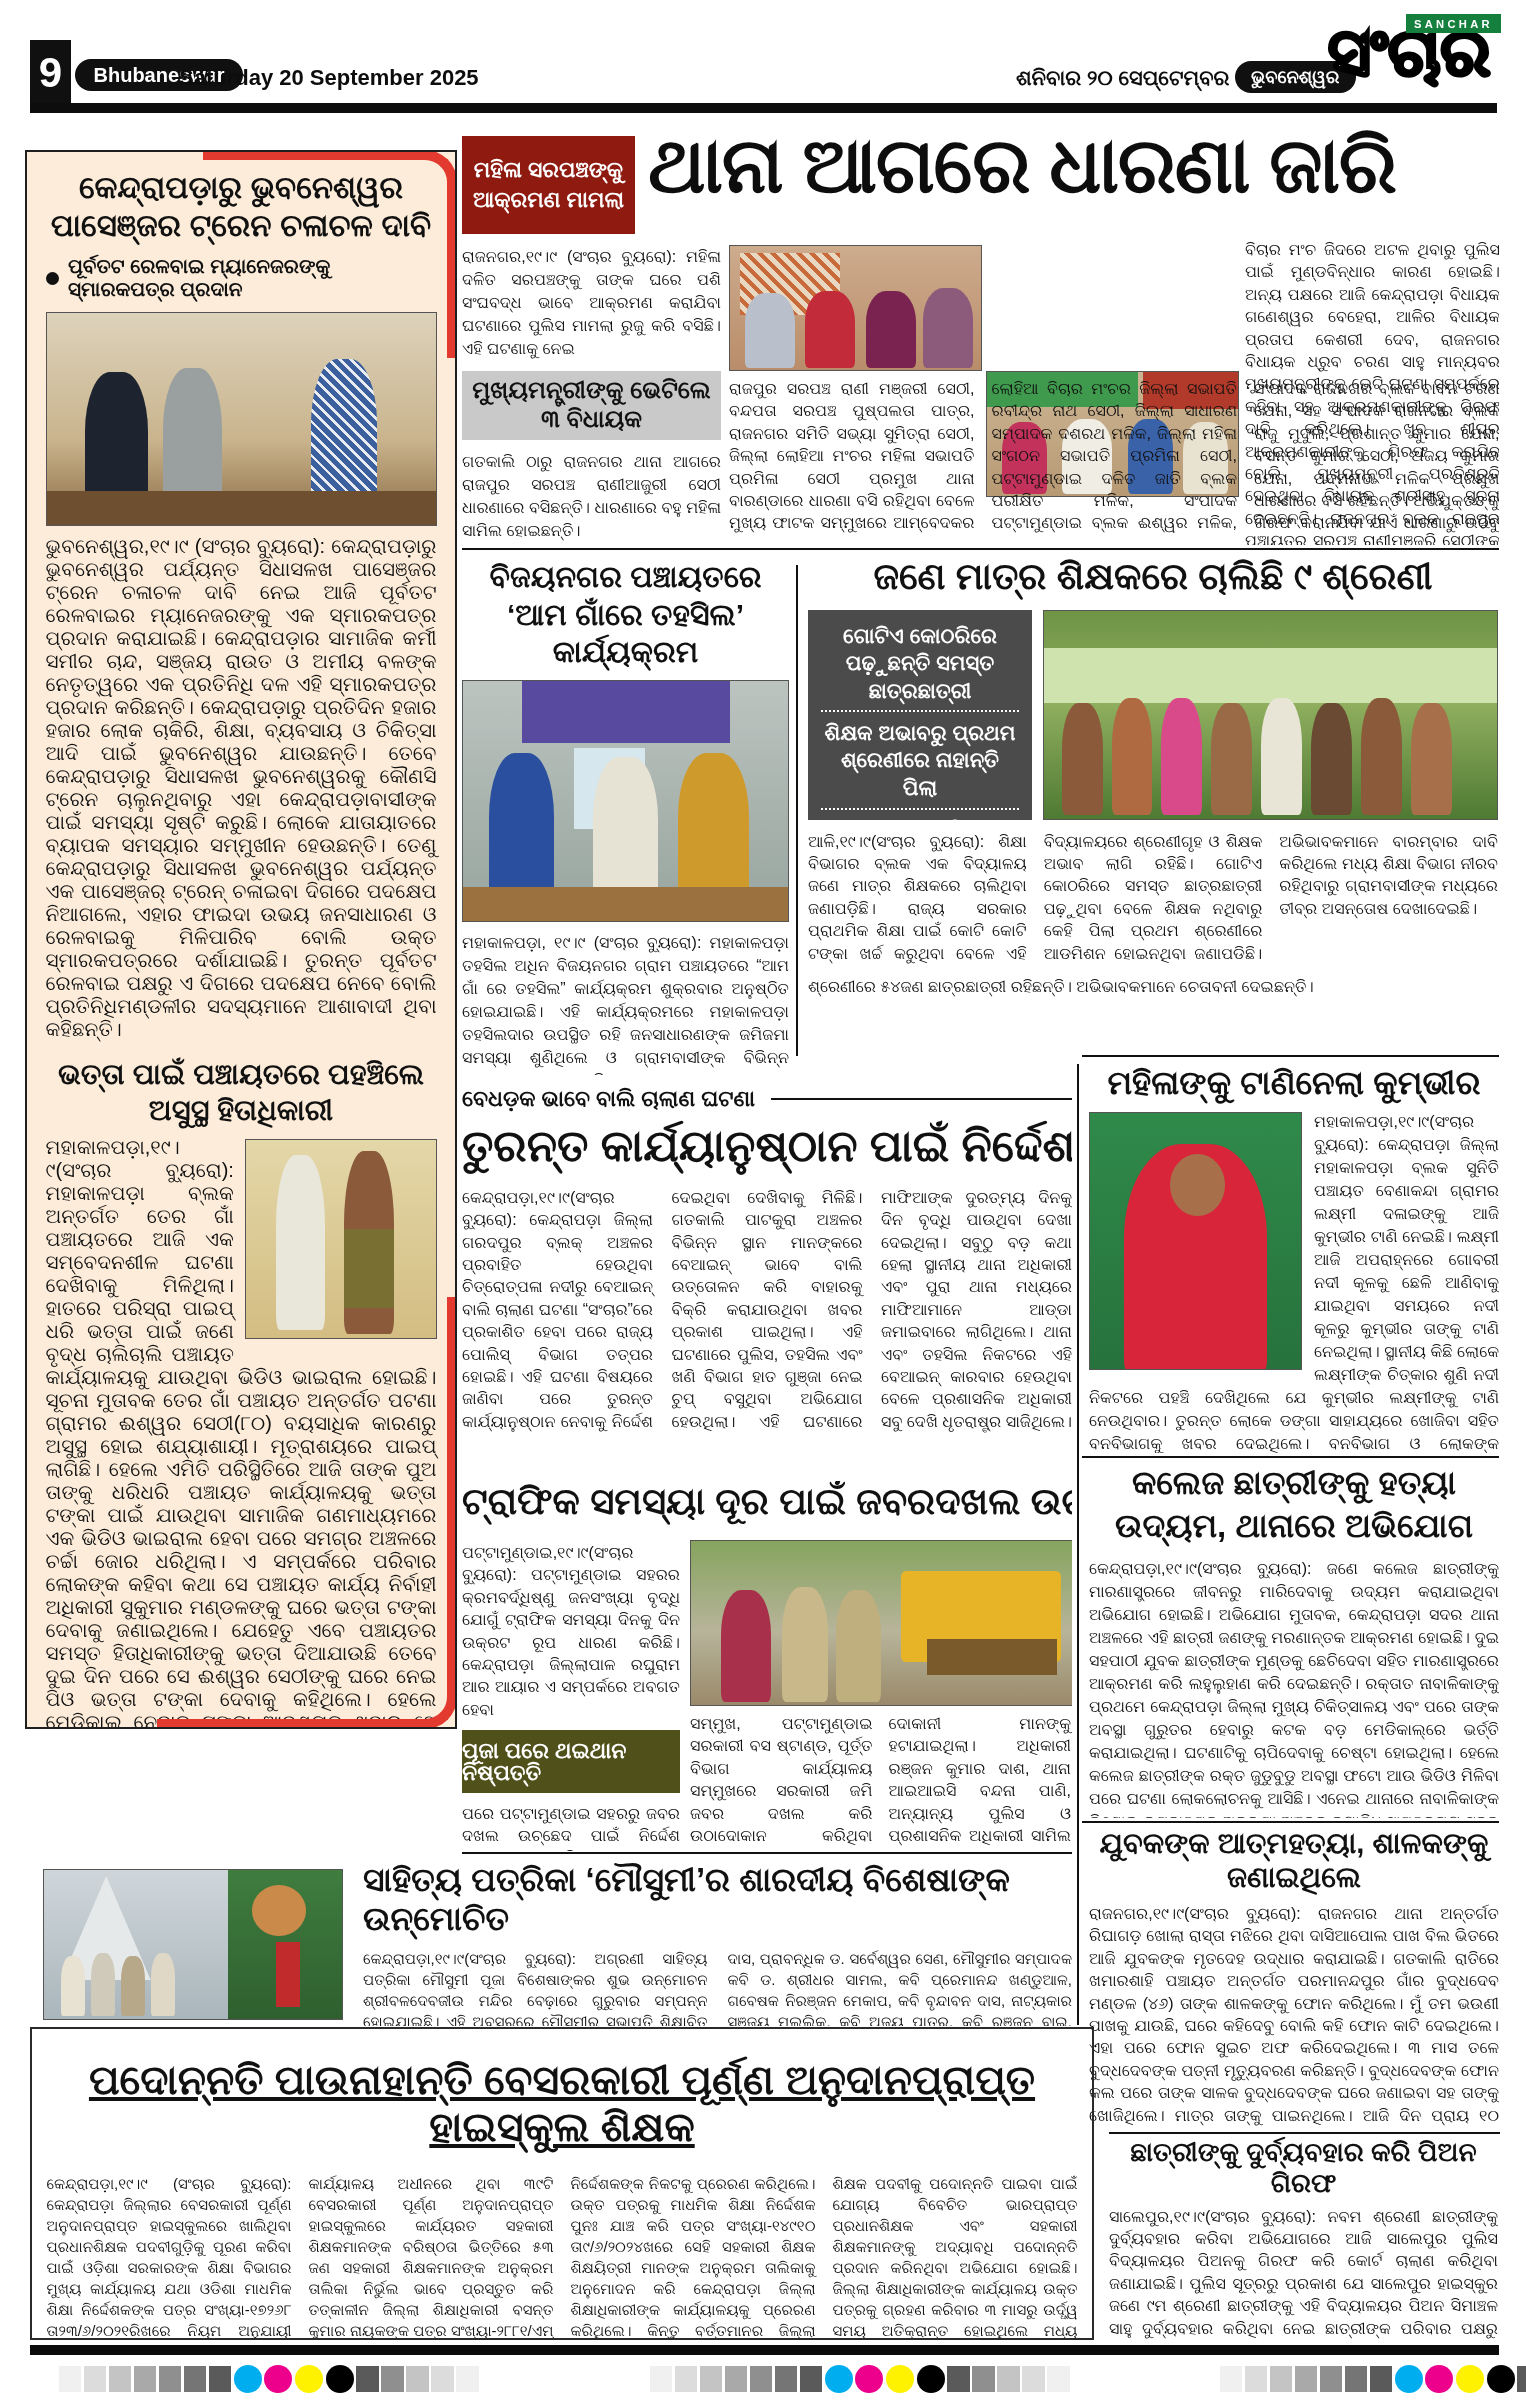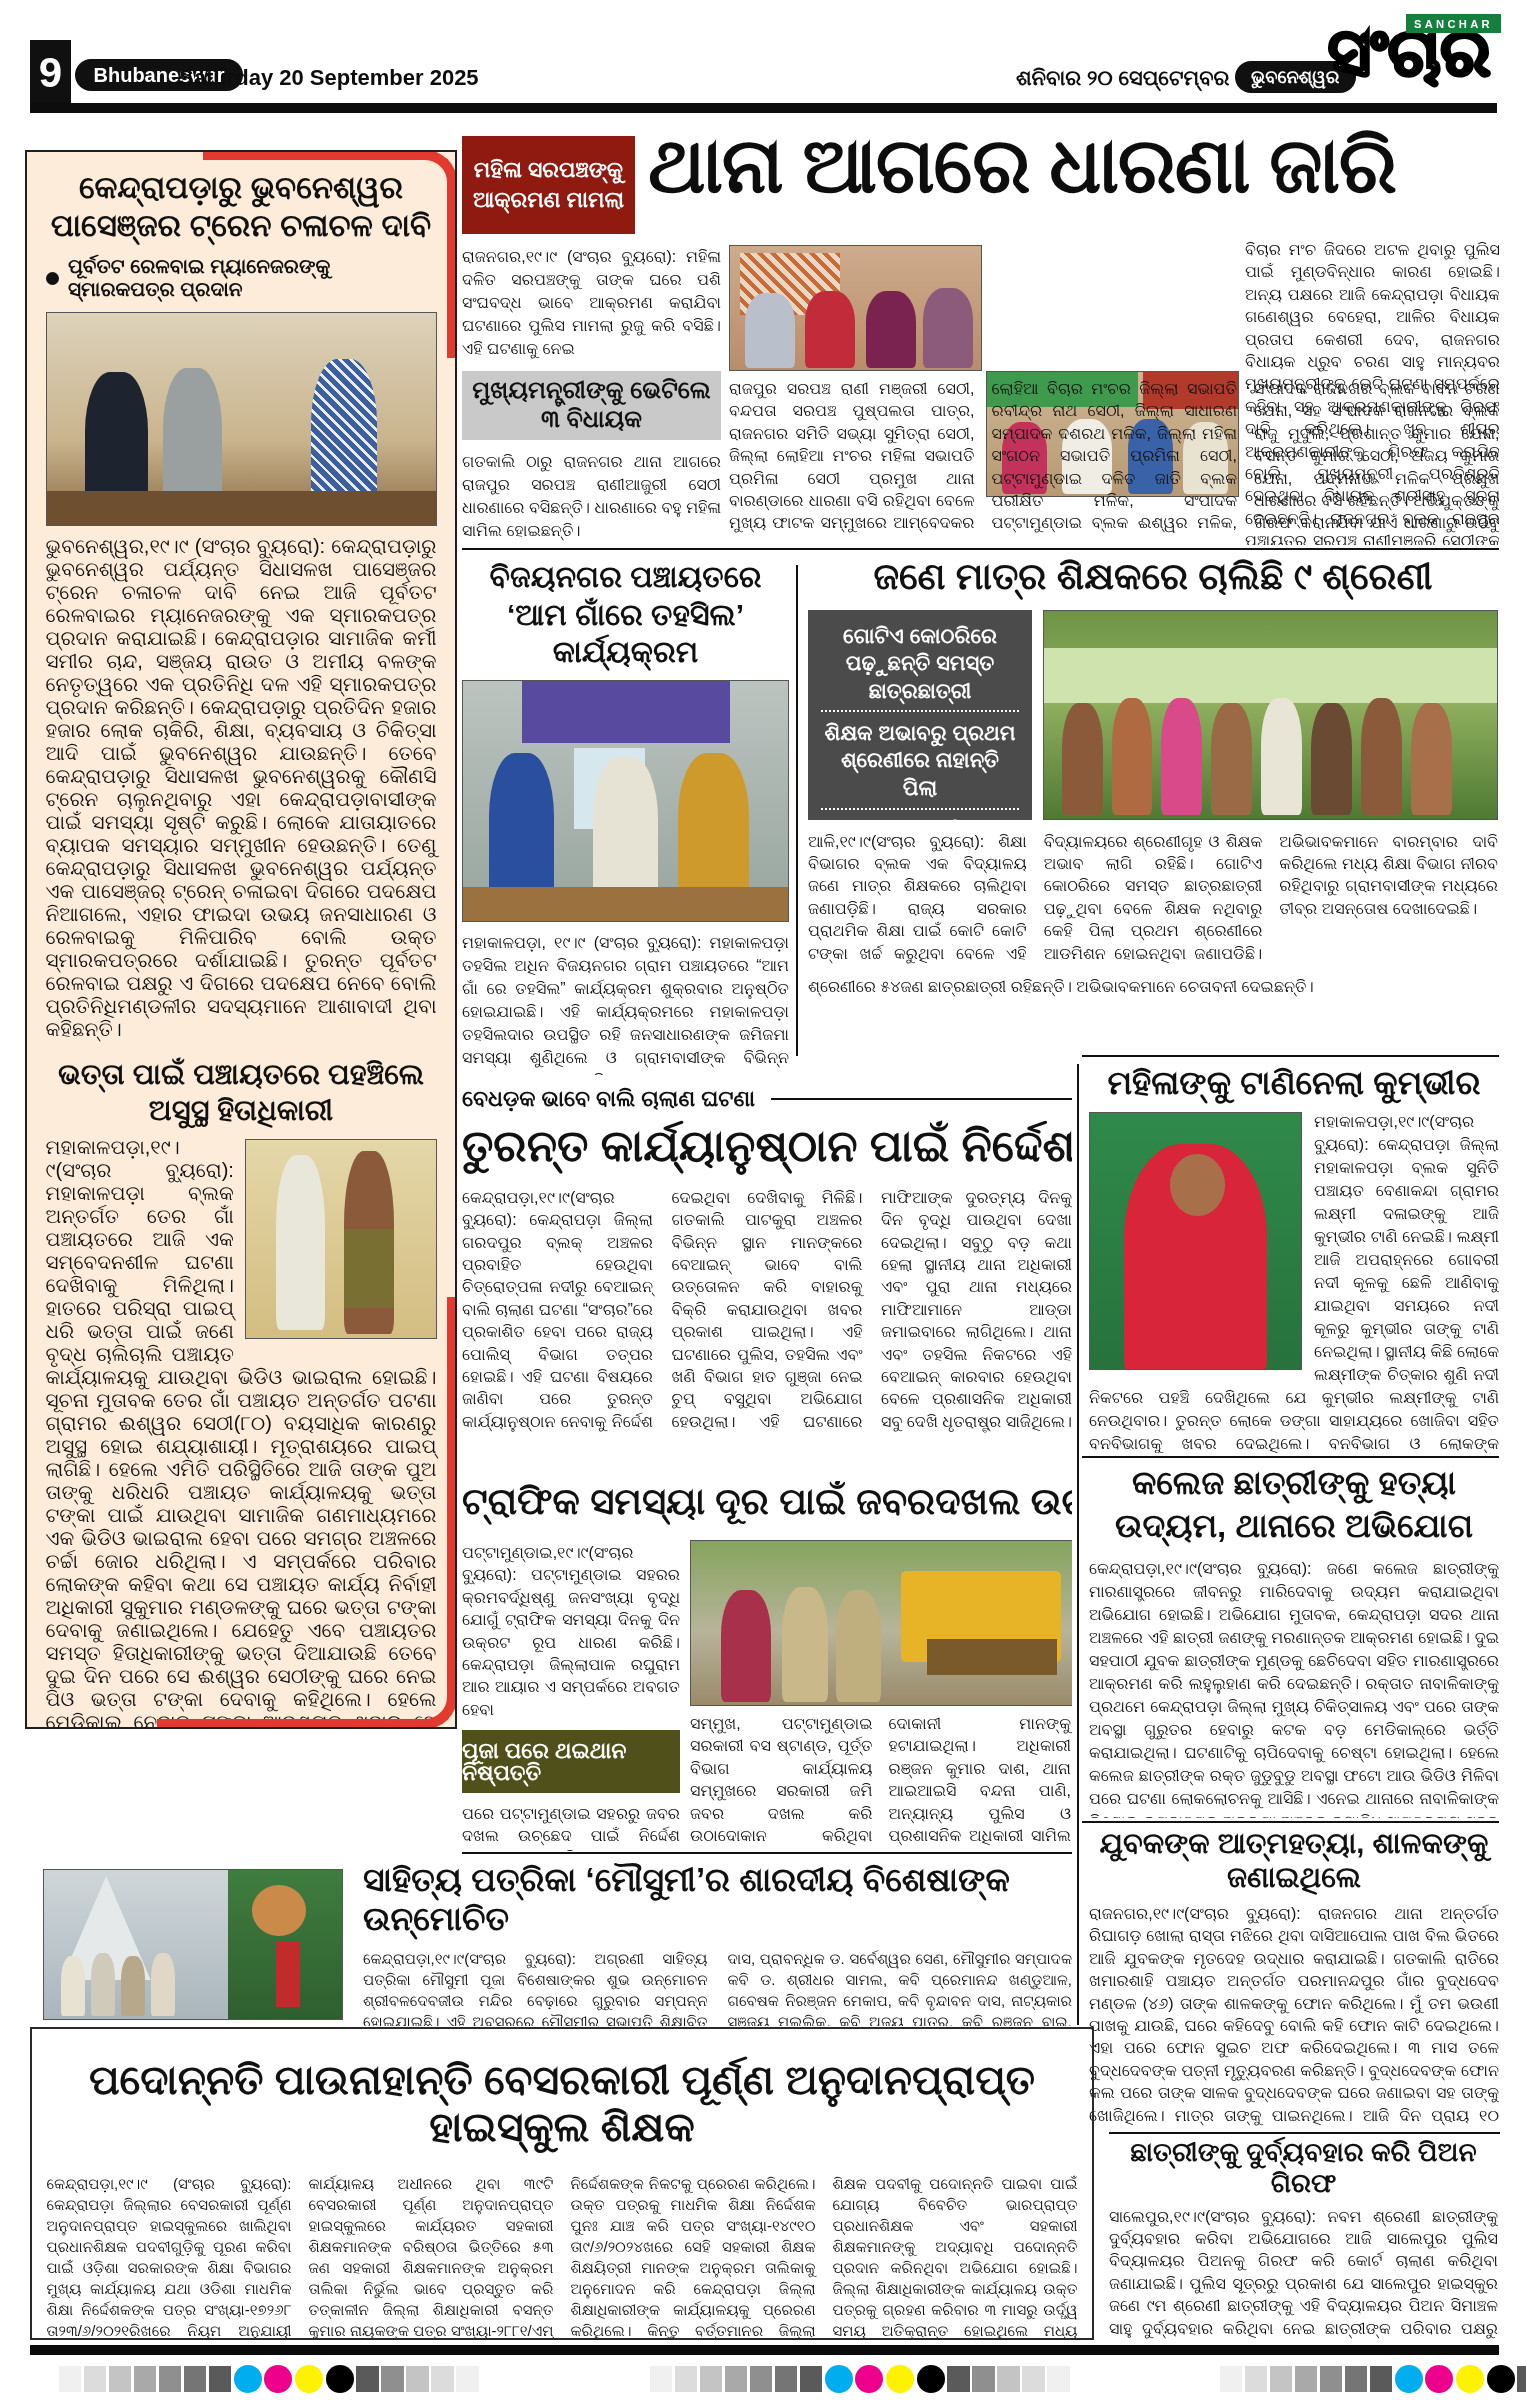--- a/index.html
+++ b/index.html
@@ -108,21 +108,21 @@
   #peon .body{font-size:16px;line-height:22.4px;margin-top:6.6px;}
   
   #mousumi{left:36px;top:1861px;width:1036px;height:165px;}
   #mousumi .photo{position:absolute;left:6.6px;top:8px;width:298px;height:149px;}
   #mousumi .content{margin-left:327px;}
   #mousumi .head{font-size:33px;font-weight:800;}
   #mousumi .body{column-count:2;column-gap:20px;font-size:15px;line-height:21px;margin-top:9.2px;height:111px;}
   
   #banner{left:30px;top:2027px;width:1064px;height:313px;border:2px solid #2a2a2a;box-sizing:border-box;
     padding:9.2px 14.5px;}
-  #banner .head{font-size:41px;font-weight:800;text-align:center;margin-top:18.5px;}
+  #banner .head{font-size:41px;font-weight:800;text-align:center;margin-top:18.5px;text-decoration:underline;}
   #banner .body{column-count:4;column-gap:17px;font-size:15px;line-height:21px;margin-top:22.4px;height:198px;}
   
   #footbar{left:30px;top:2345px;width:1469px;height:10px;background:#0b0b0b;}
   .strip{position:absolute;top:2365px;height:28px;display:flex;align-items:center;gap:2.6px;}
   .strip span.cell{width:22.4px;height:26.4px;display:inline-block;}
   .cmyk-dot{width:28px;height:28px;border-radius:50%;display:inline-block;}
   .g0{background:#f0f0f0}.g1{background:#dcdcdc}.g2{background:#c4c4c4}.g3{background:#a9a9a9}
   .g4{background:#8f8f8f}.g5{background:#757575}.g6{background:#5a5a5a}
 </style>
 </head>

